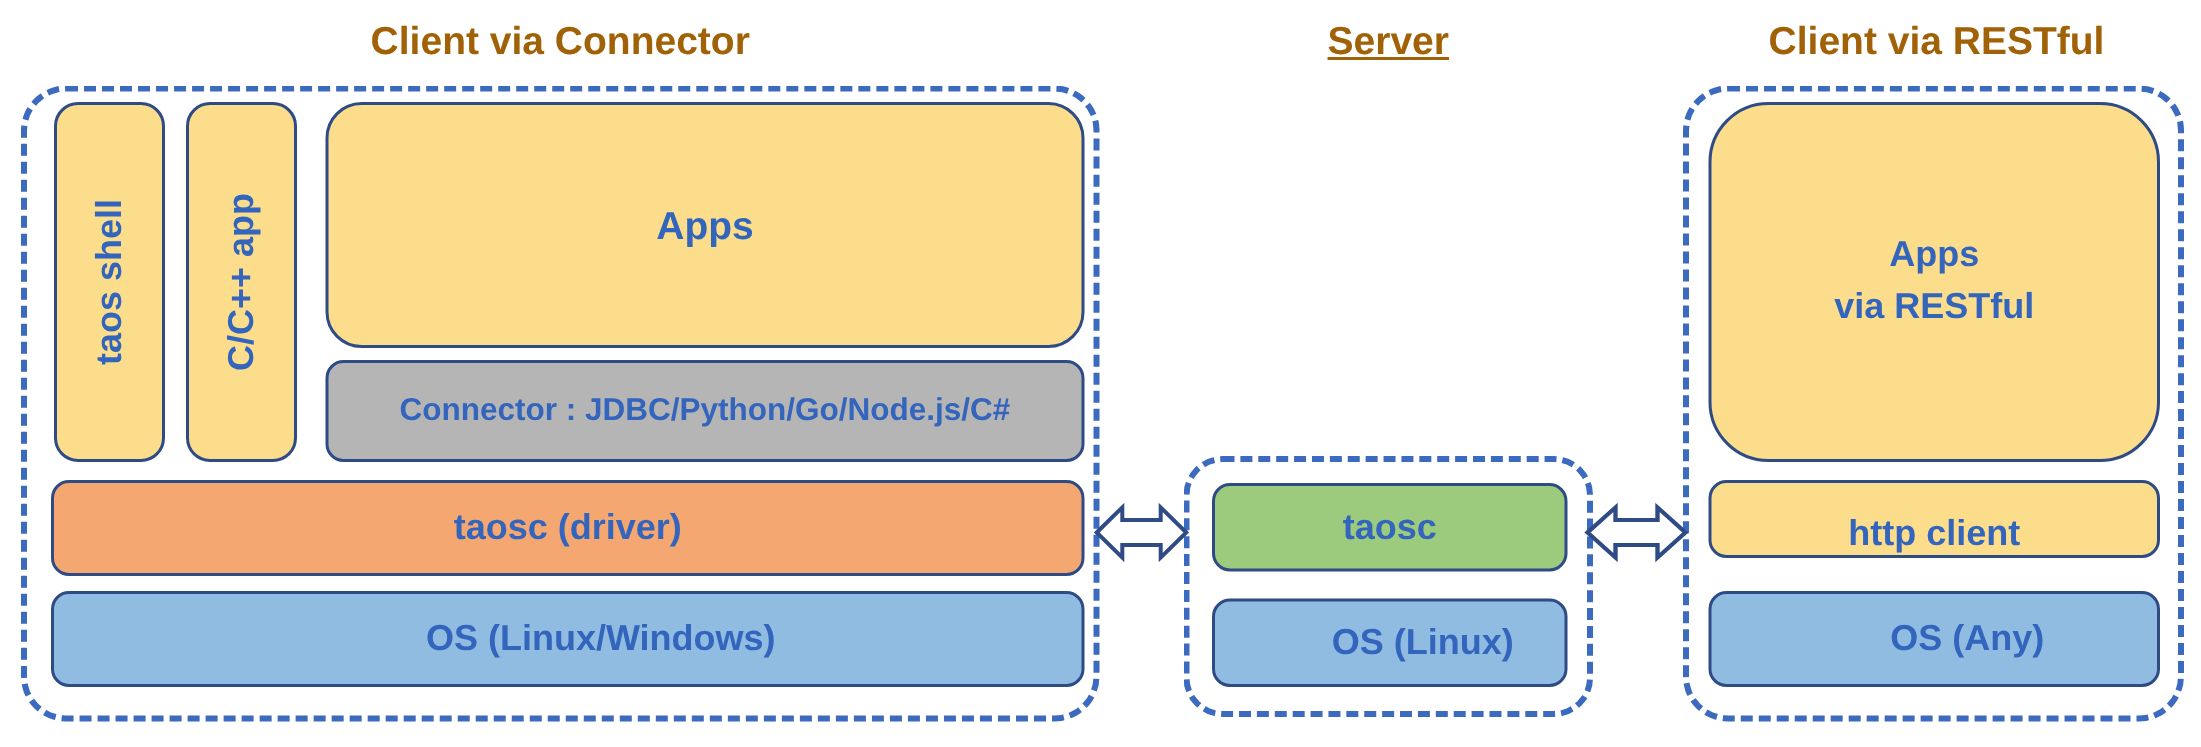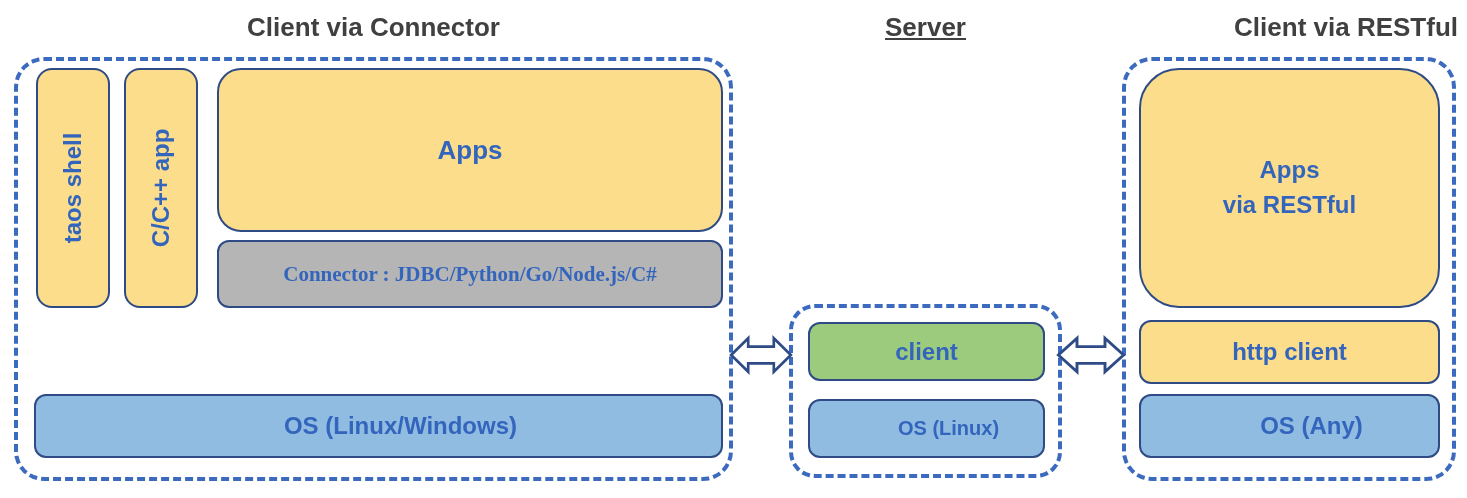--- a/index.html
+++ b/index.html
@@ -10,27 +10,27 @@
     width: 1467px;
     height: 498px;
     background: #ffffff;
     overflow: hidden;
   }
 
   .title {
     position: absolute;
     font-size: 26px;
     font-weight: 700;
-    color: #404040;
+    color: #a16207;
     text-align: center;
     line-height: 30px;
   }
   .t-left  { left: 14px;   top: 12px; width: 719px; }
   .t-mid   { left: 789px;  top: 12px; width: 273px; text-decoration: underline; }
-  .t-right { left: 1124px; top: 12px; width: 334px; text-align: right; }
+  .t-right { left: 1124px; top: 12px; width: 334px; }
 
   .dashed {
     position: absolute;
     box-sizing: border-box;
     border: 4px dashed #3B6ABF;
     border-radius: 30px;
     background: transparent;
   }
   .sec-left  { left: 14px;   top: 57px;  width: 719px; height: 424px; }
   .sec-mid   { left: 789px;  top: 304px; width: 273px; height: 174px; border-radius: 26px; }
@@ -45,37 +45,37 @@
     justify-content: center;
     font-weight: 700;
     color: #3465BD;
     text-align: center;
     border-radius: 12px;
   }
   .yellow { background: #FBDD8B; }
   .orange { background: #F4A770; }
   .bluefill { background: #90BCE2; padding-left: 44px; }
   .green  { background: #9CCB7D; }
-  .gray   { background: #B5B5B5; font-family: Liberation Serif, serif; }
+  .gray   { background: #B5B5B5; }
 
   
   .b-taos-shell { left: 36px;  top: 68px;  width: 74px;  height: 240px; border-radius: 16px; font-size: 24px; }
   .b-cpp-app    { left: 124px; top: 68px;  width: 74px;  height: 240px; border-radius: 16px; font-size: 24px; }
   .b-apps       { left: 217px; top: 68px;  width: 506px; height: 164px; border-radius: 24px; font-size: 26px; }
   .b-connector  { left: 217px; top: 240px; width: 506px; height: 68px;  font-size: 21px; }
   .b-taosc      { left: 34px;  top: 320px; width: 689px; height: 64px;  font-size: 24px; }
   .b-os-left    { left: 34px;  top: 394px; width: 689px; height: 64px;  font-size: 24px; }
 
   
   .b-taosd   { left: 808px; top: 322px; width: 237px; height: 59px; font-size: 24px; }
-  .b-os-mid  { left: 808px; top: 399px; width: 237px; height: 59px; font-size: 20px; }
+  .b-os-mid  { left: 808px; top: 399px; width: 237px; height: 59px; font-size: 24px; }
 
   
   .b-apps-rest  { left: 1139px; top: 68px;  width: 301px; height: 240px; border-radius: 40px; font-size: 24px; line-height: 1.45; white-space: pre-line; }
-  .b-http       { left: 1139px; top: 320px; width: 301px; height: 64px; font-size: 24px; }
+  .b-http       { left: 1139px; top: 320px; width: 301px; height: 52px; font-size: 24px; align-items: flex-end; }
   .b-os-right   { left: 1139px; top: 394px; width: 301px; height: 64px; font-size: 24px; text-align: right; }
 
   .vtext {
     transform: rotate(-90deg);
     white-space: nowrap;
   }
 
   .arrow {
     position: absolute;
     display: block;
@@ -101,26 +101,29 @@
   </div>
   <div class="box yellow b-cpp-app">
     <span class="vtext">C/C++ app</span>
   </div>
   <div class="box yellow b-apps">
     <span>Apps</span>
   </div>
   <div class="box gray b-connector">
     <span>Connector : JDBC/Python/Go/Node.js/C#</span>
   </div>
+  <div class="box orange b-taosc">
+    <span>taosc (driver)</span>
+  </div>
   <div class="box bluefill b-os-left">
     <span>OS (Linux/Windows)</span>
   </div>
 
   <div class="box green b-taosd">
-    <span>client</span>
+    <span>taosc</span>
   </div>
   <div class="box bluefill b-os-mid">
     <span>OS (Linux)</span>
   </div>
 
   <div class="box yellow b-apps-rest">
     <span>Apps
 via RESTful</span>
   </div>
   <div class="box yellow b-http">

